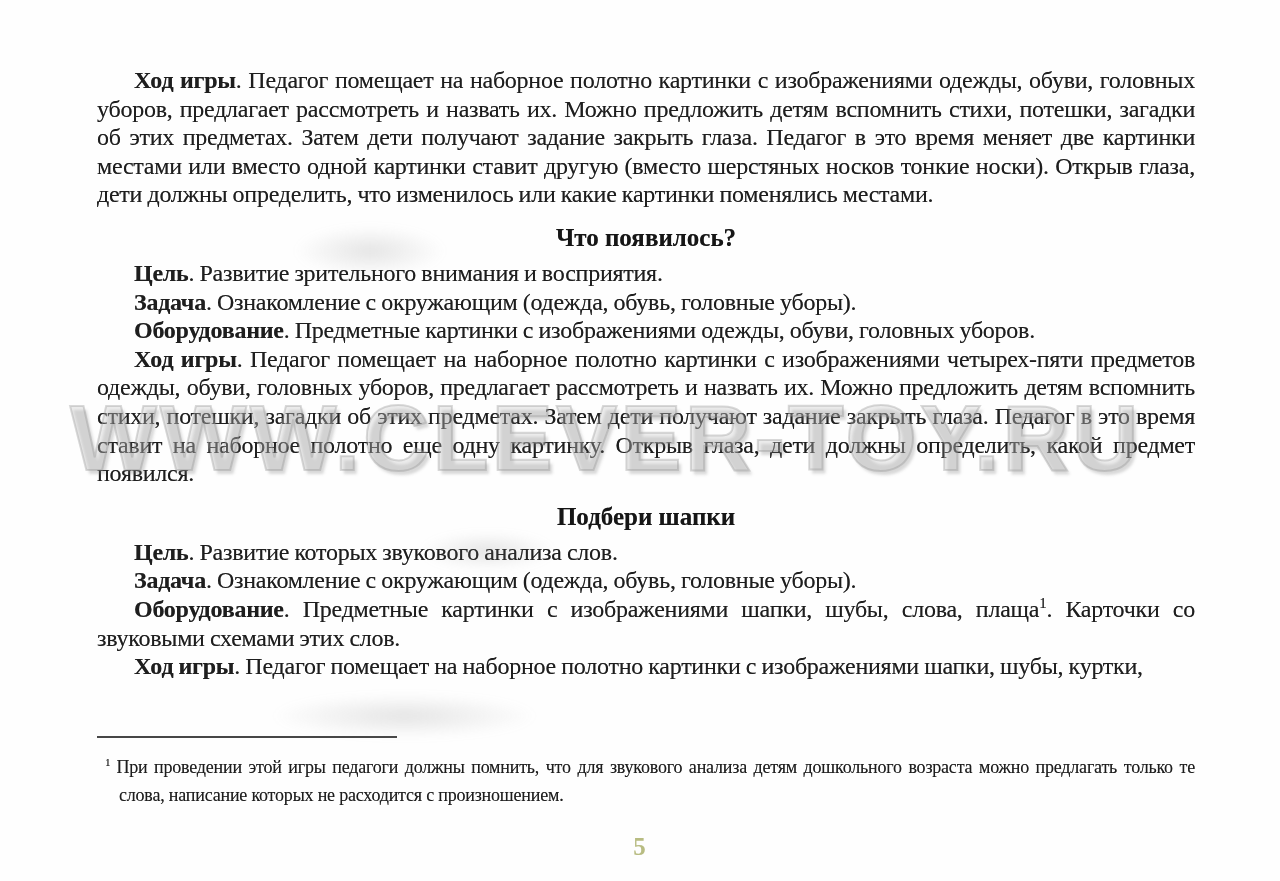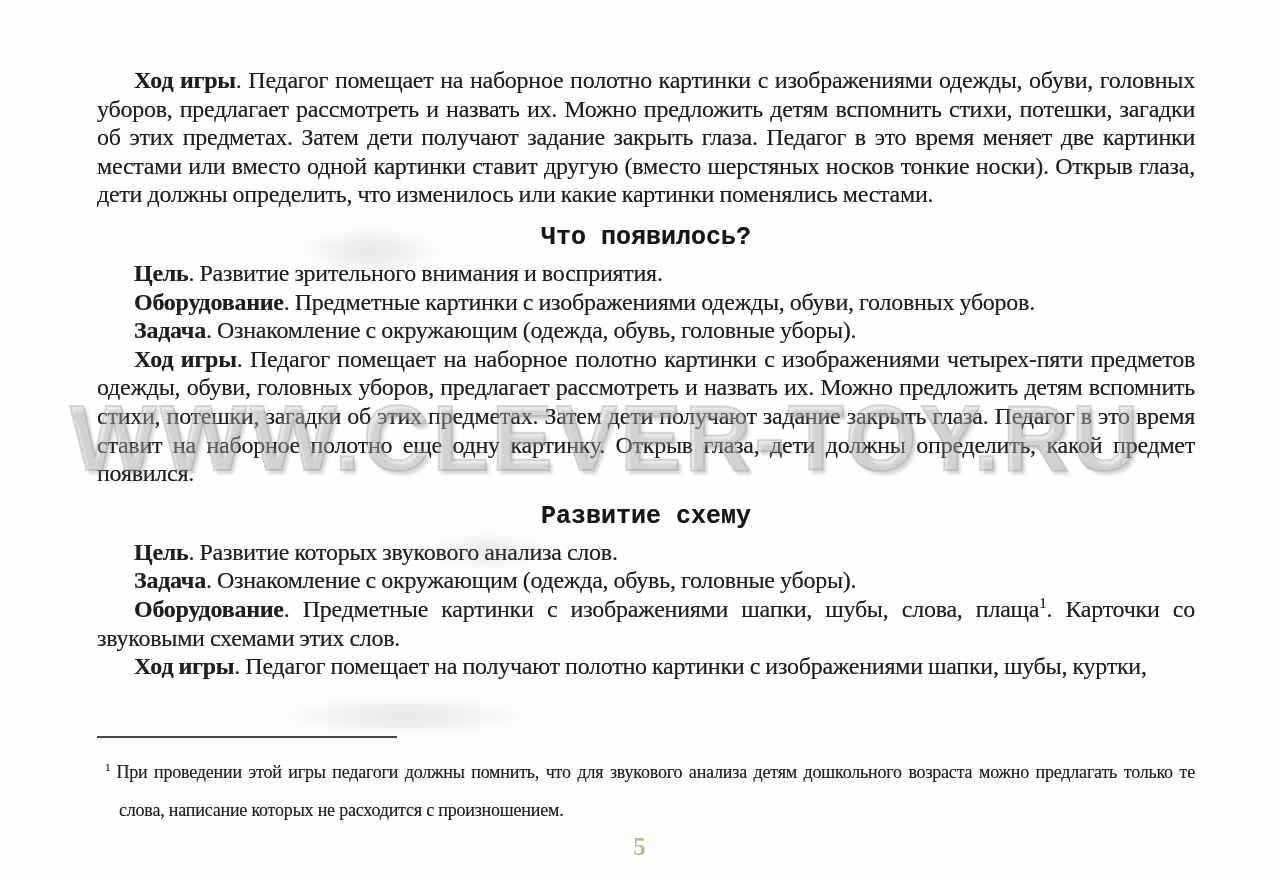--- a/index.html
+++ b/index.html
@@ -30,21 +30,20 @@
   }
   .content b { font-weight: bold; }
   h2.section-title {
     margin: 14px 0 6px 0;
     text-align: center;
     font-size: 25px;
     line-height: 30px;
     font-weight: bold;
     color: #161616;
     text-shadow: 0 0 0.6px rgba(0,0,0,0.5);
-    font-family: Liberation Mono, monospace;
   }
   sup.fn-ref {
     font-size: 0.62em;
     line-height: 0;
     vertical-align: super;
   }
   .footnote-area {
     position: absolute;
     left: 97px;
     right: 85px;
@@ -52,21 +51,21 @@
   }
   .footnote-rule {
     width: 300px;
     height: 0;
     border-top: 2px solid #474747;
     margin: 0 0 10px 0;
   }
   p.footnote-text {
     margin: 0;
     font-size: 18px;
-    line-height: 38px;
+    line-height: 28px;
     text-align: justify;
     padding-left: 22px;
     text-indent: -14px;
     letter-spacing: -0.2px;
     text-shadow: 0 0 0.5px rgba(0,0,0,0.45);
   }
   p.footnote-text sup { font-size: 0.62em; margin-right: 6px; }
   .page-number {
     position: absolute;
     left: 0;
@@ -112,35 +111,35 @@
 <div class="page">
 
   <div class="content">
 
     <p class="body-par"><b>Ход игры</b><span>. Педагог помещает на наборное полотно картинки с изображениями одежды, обуви, головных уборов, предлагает рассмотреть и назвать их. Можно предложить детям вспомнить стихи, потешки, загадки об этих предметах. Затем дети получают задание закрыть глаза. Педагог в это время меняет две картинки местами или вместо одной картинки ставит другую (вместо шерстяных носков тонкие носки). Открыв глаза, дети должны определить, что изменилось или какие картинки поменялись местами.</span></p>
 
     <h2 class="section-title">Что появилось?</h2>
 
     <p class="body-par"><b>Цель</b><span>. Развитие зрительного внимания и восприятия.</span></p>
 
+    <p class="body-par"><b>Задача</b><span>. Ознакомление с окружающим (одежда, обувь, головные уборы).</span></p>
+
     <p class="body-par"><b>Оборудование</b><span>. Предметные картинки с изображениями одежды, обуви, головных уборов.</span></p>
-
-    <p class="body-par"><b>Задача</b><span>. Ознакомление с окружающим (одежда, обувь, головные уборы).</span></p>
 
     <p class="body-par"><b>Ход игры</b><span>. Педагог помещает на наборное полотно картинки с изображениями четырех-пяти предметов одежды, обуви, головных уборов, предлагает рассмотреть и назвать их. Можно предложить детям вспомнить стихи, потешки, загадки об этих предметах. Затем дети получают задание закрыть глаза. Педагог в это время ставит на наборное полотно еще одну картинку. Открыв глаза, дети должны определить, какой предмет появился.</span></p>
 
-    <h2 class="section-title">Развитие схему</h2>
+    <h2 class="section-title">Подбери шапки</h2>
 
     <p class="body-par"><b>Цель</b><span>. Развитие которых звукового анализа слов.</span></p>
 
     <p class="body-par"><b>Задача</b><span>. Ознакомление с окружающим (одежда, обувь, головные уборы).</span></p>
 
     <p class="body-par"><b>Оборудование</b><span>. Предметные картинки с изображениями шапки, шубы, слова, плаща</span><sup class="fn-ref">1</sup><span>. Карточки со звуковыми схемами этих слов.</span></p>
 
-    <p class="body-par"><b>Ход игры</b><span>. Педагог помещает на получают полотно картинки с изображениями шапки, шубы, куртки,</span></p>
+    <p class="body-par"><b>Ход игры</b><span>. Педагог помещает на наборное полотно картинки с изображениями шапки, шубы, куртки,</span></p>
 
   </div>
 
   <div class="watermark">WWW.CLEVER-TOY.RU</div>
 
   <div class="ghost ghost1"></div>
   <div class="ghost ghost2"></div>
   <div class="ghost ghost3"></div>
 
   <div class="footnote-area">

